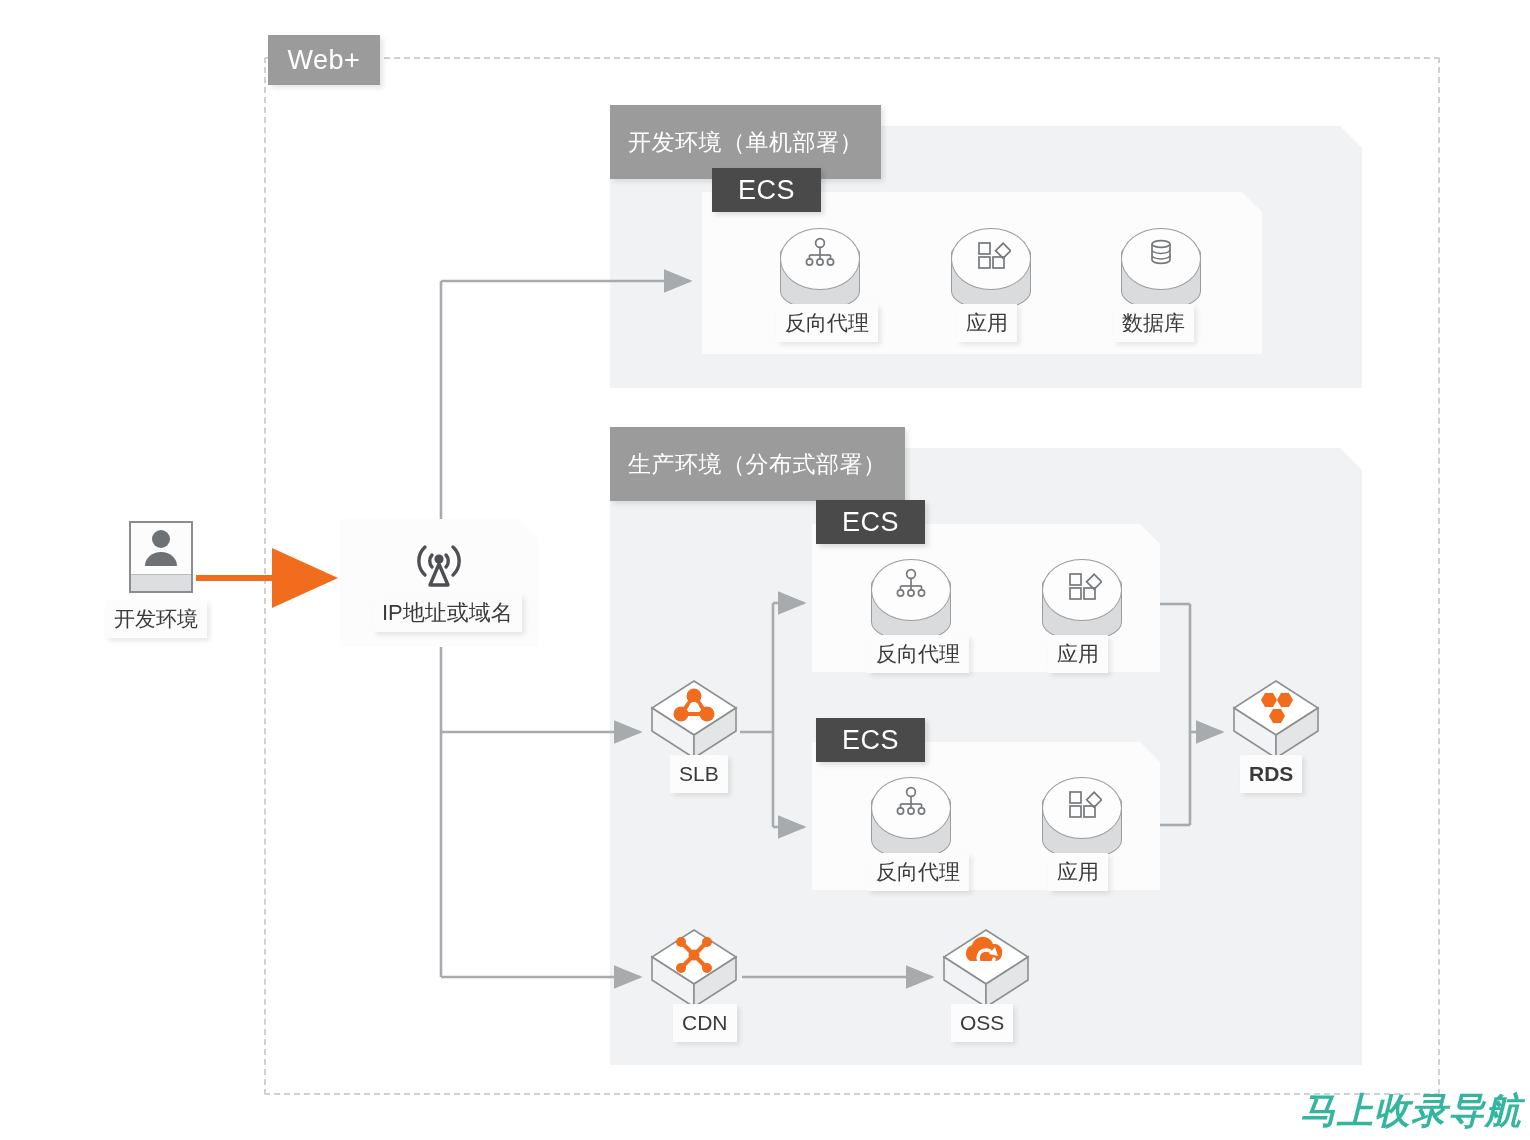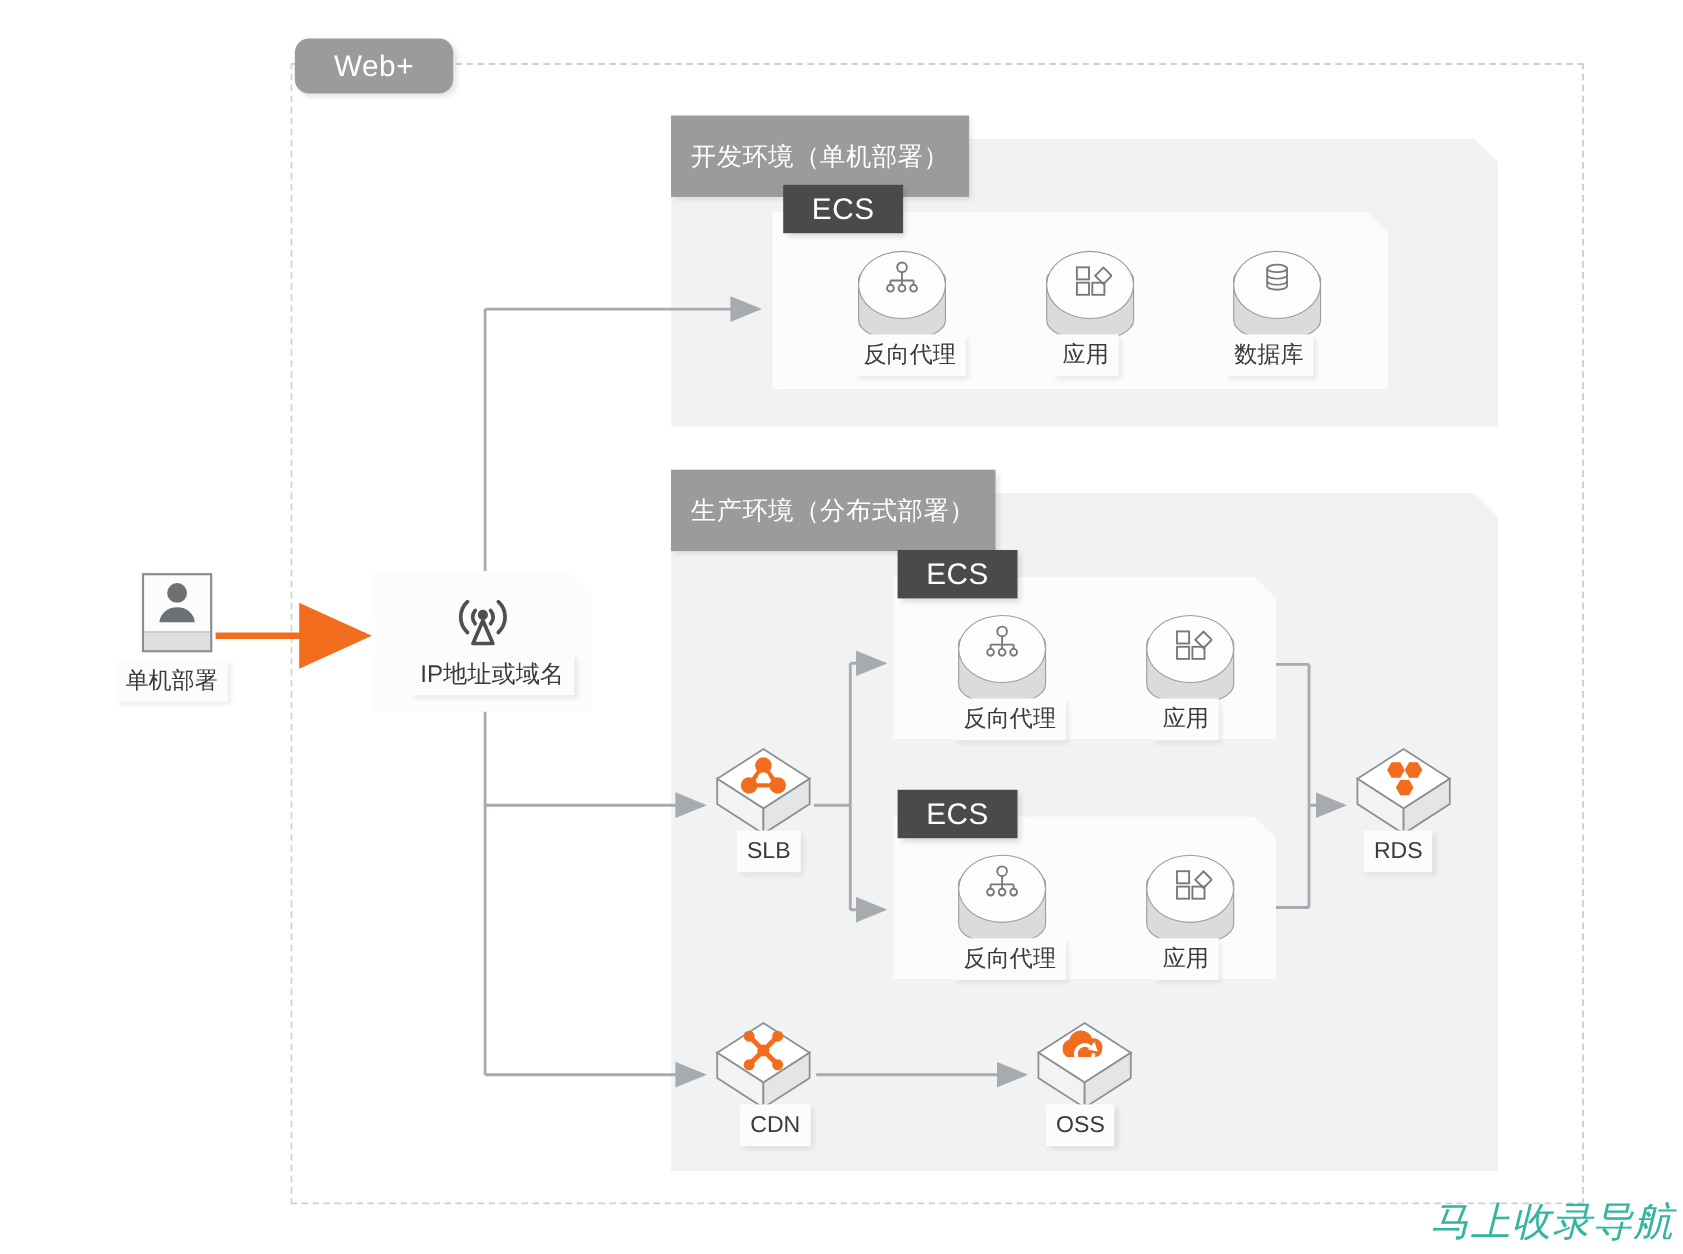--- a/index.html
+++ b/index.html
@@ -26,21 +26,21 @@
     position:absolute;
     background:#9b9b9b;
     color:#ffffff;
     display:flex;align-items:center;justify-content:center;
     font-weight:400;
     letter-spacing:.5px;
     box-shadow:3px 3px 5px rgba(0,0,0,.10);
     z-index:30;
     white-space:nowrap;
   }
-  .tag.webplus{left:268px;top:35px;width:144px;height:50px;font-size:27px;border-radius:13px;}
+  .tag.webplus{left:268px;top:35px;width:112px;height:50px;font-size:27px;}
   .tag.envtag{height:42px;font-size:23px;padding:16px 18px;}
   .tag.dev{left:610px;top:105px;}
   .tag.prod{left:610px;top:427px;}
 
   .tag.ecs{
     background:#4a4a4a;color:#fff;font-size:27px;
     height:44px;padding:0 26px;
     box-shadow:3px 3px 5px rgba(0,0,0,.13);
   }
 
@@ -132,21 +132,21 @@
 
   
   .ip-glyph{position:absolute;left:399px;top:533px;width:80px;height:62px;z-index:16;}
 
   
   #wires{position:absolute;left:0;top:0;width:1530px;height:1140px;z-index:8;pointer-events:none;}
 
   
   .watermark{
     position:absolute;right:8px;bottom:4px;
-    font-size:36px;font-weight:400;
+    font-size:36px;font-weight:700;
     color:#33b5a0;
     letter-spacing:1px;
     font-family:"DejaVu Sans","Liberation Sans",sans-serif;
     z-index:60;
     font-style:italic;
   }
 </style>
 </head>
 <body>
 
@@ -291,21 +291,21 @@
       <path d="M46 3 L88 30 L46 57 L4 30 Z" fill="#ffffff" stroke="#8d9093" stroke-width="1.6"></path>
       <path d="M4 30 L46 57 L46 80 L4 53 Z" fill="#f2f3f4" stroke="#8d9093" stroke-width="1.6"></path>
       <path d="M88 30 L46 57 L46 80 L88 53 Z" fill="#e3e5e6" stroke="#8d9093" stroke-width="1.6"></path>
       <g transform="translate(46,27)" fill="#f26c1d">
         <polygon points="-11,-12 -3,-12 1,-5 -3,2 -11,2 -15,-5"></polygon>
         <polygon points="5,-12 13,-12 17,-5 13,2 5,2 1,-5"></polygon>
         <polygon points="-3,4 5,4 9,11 5,18 -3,18 -7,11"></polygon>
       </g>
     </svg>
   </div>
-  <div class="node-label" style="left:1240px;top:755px;">RDS</div>
+  <div class="node-label" style="left:1240px;top:755px;font-weight:bold;">RDS</div>
 
   <div class="cube" style="left:648px;top:927px;">
     <svg width="92" height="84" viewBox="0 0 92 84">
       <path d="M46 3 L88 30 L46 57 L4 30 Z" fill="#ffffff" stroke="#8d9093" stroke-width="1.6"></path>
       <path d="M4 30 L46 57 L46 80 L4 53 Z" fill="#f2f3f4" stroke="#8d9093" stroke-width="1.6"></path>
       <path d="M88 30 L46 57 L46 80 L88 53 Z" fill="#e3e5e6" stroke="#8d9093" stroke-width="1.6"></path>
       <g transform="translate(46,28)" stroke="#f26c1d" stroke-width="4.5" fill="none">
         <line x1="-11" y1="-11" x2="11" y2="11"></line>
         <line x1="11" y1="-11" x2="-11" y2="11"></line>
       </g>
@@ -347,21 +347,21 @@
   </svg>
   <div class="node-label" style="left:373px;top:594px;font-size:22px;">IP地址或域名</div>
 
   <div class="user-node">
     <svg class="person" viewBox="0 0 40 38">
       <circle cx="20" cy="11" r="9" fill="#6e7174"></circle>
       <path d="M4 38 a16 14 0 0 1 32 0 Z" fill="#6e7174"></path>
     </svg>
     <div class="band"></div>
   </div>
-  <div class="node-label" style="left:105px;top:600px;">单机部署</div>
+  <div class="node-label" style="left:105px;top:600px;">开发环境</div>
 
   <svg id="wires">
     <defs>
       <marker id="ah-gray" markerWidth="11" markerHeight="9" refX="10" refY="4.5" orient="auto">
         <polygon points="0,0 11,4.5 0,9" fill="#a7abae"></polygon>
       </marker>
       <marker id="ah-orange" markerWidth="11" markerHeight="10" refX="10" refY="5" orient="auto">
         <polygon points="0,0 11,5 0,10" fill="#f26c1d"></polygon>
       </marker>
     </defs>

